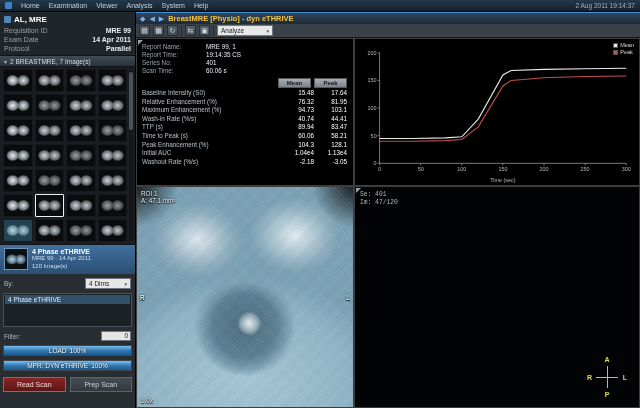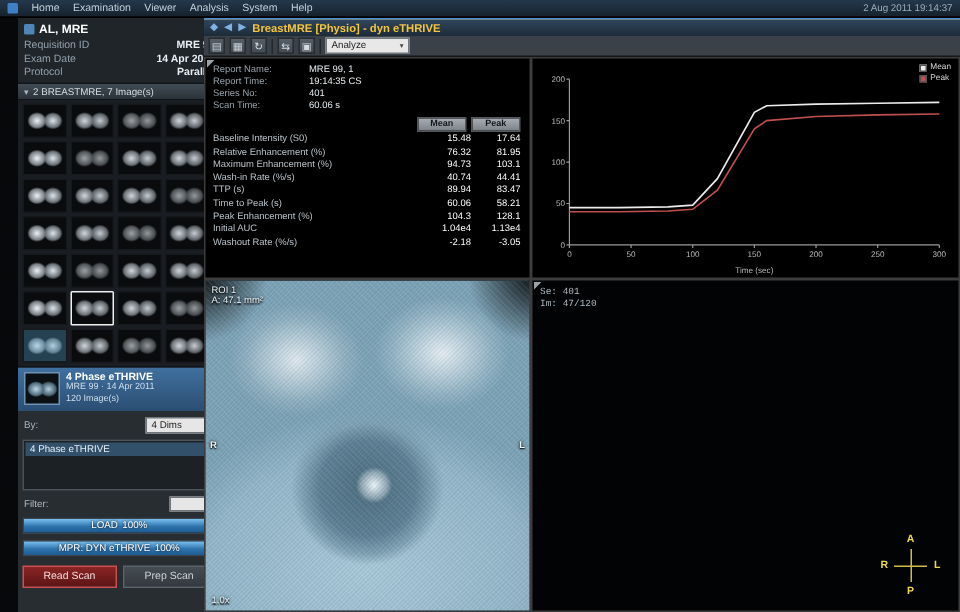--- a/index.html
+++ b/index.html
@@ -9,21 +9,21 @@
   
   .menubar { position:absolute; top:0; left:0; width:640px; height:12px;
     background:linear-gradient(#24384c,#16222c); display:flex; align-items:center;
     gap:9px; padding:0 5px; font-size:7px; color:#c3d0dc; border-bottom:1px solid #000; }
   .logo { width:7px; height:7px; background:#3f7fc4; border-radius:1px; display:inline-block; }
   .menu-items { display:flex; gap:9px; }
   .menu-item { cursor:default; }
   .clock { margin-left:auto; color:#9db0c0; font-size:6.5px; }
 
   
-  .sidebar { position:absolute; top:12px; left:12px; width:136px; height:396px;
+  .sidebar { position:absolute; top:12px; left:0; width:136px; height:396px;
     background:#24292d; border-right:1px solid #000; font-size:7px; }
   .patient { padding:3px 4px 2px 4px; background:#20252a; }
   .patient-name { display:flex; gap:3px; align-items:center; font-size:8px; font-weight:bold; color:#fff; }
   .p-icon { width:7px; height:7px; background:#4f86b8; border-radius:1px; }
   .patient-rows { margin-top:2px; }
   .patient-row { display:flex; justify-content:space-between; color:#93a0ab; line-height:9px; }
   .patient-row b { color:#e9eef3; font-weight:bold; }
   .series-header { height:12px; background:linear-gradient(#414b54,#2b3339);
     display:flex; align-items:center; gap:3px; padding:0 4px; color:#d3dbe2;
     border-top:1px solid #10141a; border-bottom:1px solid #10141a; font-size:6.5px; }

